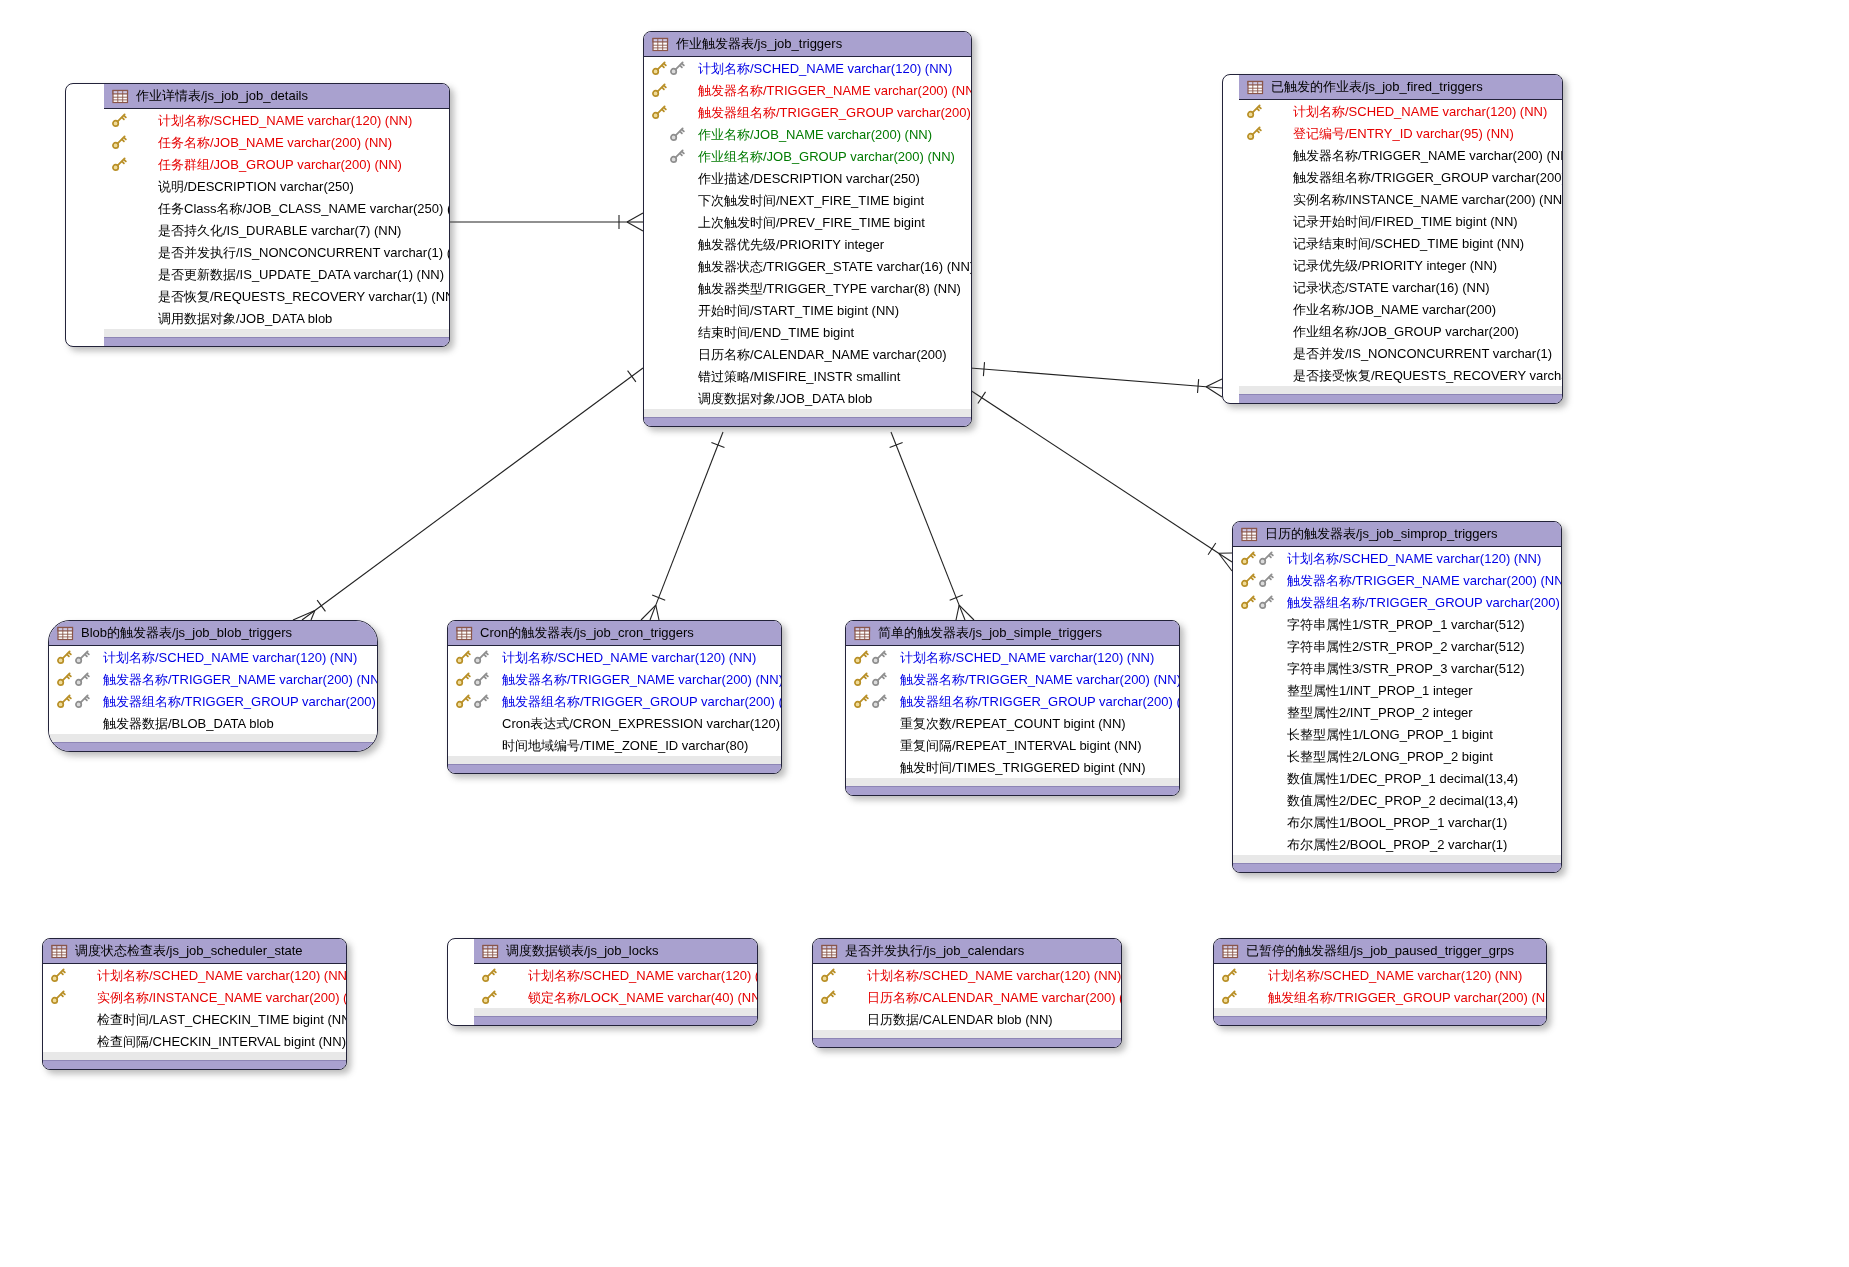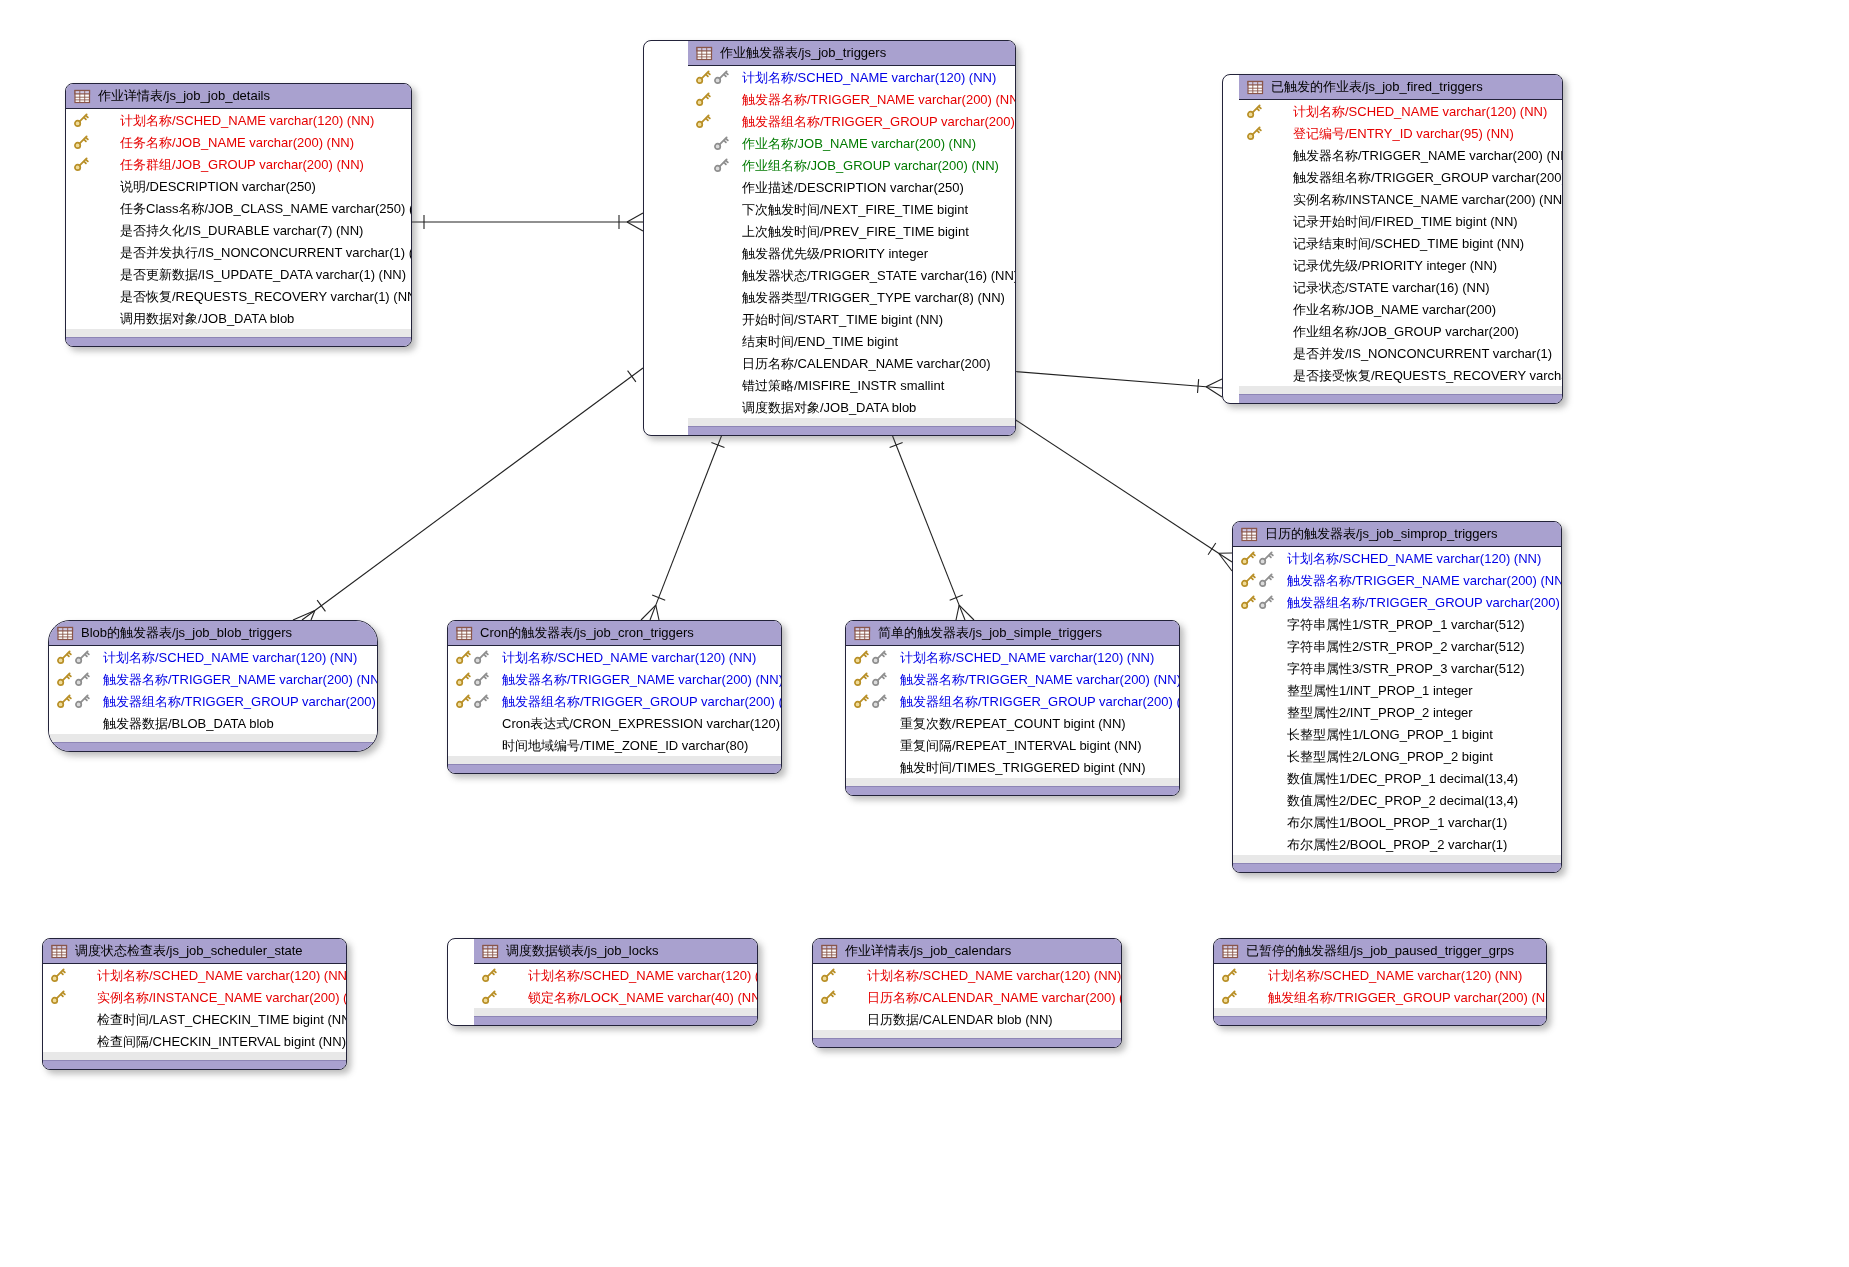--- a/index.html
+++ b/index.html
@@ -69,21 +69,21 @@
       </g>
       <g>
         <line x1="970" y1="368" x2="1206.0501537187786" y2="386.73413918403" stroke="#222222" stroke-width="1.1"></line>
         <line x1="984.5099296030555" y1="362.12957046593937" x2="983.4023013890819" y2="376.0856859620081" stroke="#222222" stroke-width="1.1"></line>
         <line x1="1198.629044685155" y1="379.12315102801074" x2="1197.521416471181" y2="393.07926652407946" stroke="#222222" stroke-width="1.1"></line>
         <line x1="1206.0501537187786" y1="386.73413918403" x2="1222" y2="379" stroke="#222222" stroke-width="1.1"></line>
         <line x1="1206.0501537187786" y1="386.73413918403" x2="1222" y2="388" stroke="#222222" stroke-width="1.1"></line>
         <line x1="1206.0501537187786" y1="386.73413918403" x2="1222" y2="397" stroke="#222222" stroke-width="1.1"></line>
       </g>
     </svg>
-<div class="tbl" style="left: 65px; top: 83px; width: 345px;">
+<div class="tbl" style="left: 65px; top: 83px; width: 345px; padding-left: 38px;">
       <div class="tbl-header">
         <span class="tbl-icon">
           <svg width="17" height="15" viewBox="0 0 17 15">
             <rect x="1" y="1.5" width="14.5" height="12" fill="#ffffff" stroke="#8a564a" stroke-width="1.2"></rect>
             <rect x="1" y="1.5" width="14.5" height="3.4" fill="#cfc9e4" stroke="#8a564a" stroke-width="1.2"></rect>
             <path d="M5.8 1.5 V13.5 M10.7 1.5 V13.5 M1 8.2 H15.5 M1 10.9 H15.5" stroke="#8a564a" stroke-width="0.9" fill="none"></path>
           </svg>
         </span>
         <span class="tbl-title">作业详情表/js_job_job_details</span>
       </div>
@@ -104,21 +104,21 @@
         <div class="row c-black"><span class="ftext">任务Class名称/JOB_CLASS_NAME varchar(250) (NN)</span></div>
         <div class="row c-black"><span class="ftext">是否持久化/IS_DURABLE varchar(7) (NN)</span></div>
         <div class="row c-black"><span class="ftext">是否并发执行/IS_NONCONCURRENT varchar(1) (NN)</span></div>
         <div class="row c-black"><span class="ftext">是否更新数据/IS_UPDATE_DATA varchar(1) (NN)</span></div>
         <div class="row c-black"><span class="ftext">是否恢复/REQUESTS_RECOVERY varchar(1) (NN)</span></div>
         <div class="row c-black"><span class="ftext">调用数据对象/JOB_DATA blob</span></div>
       </div>
       <div class="tbl-foot-gray"></div>
       <div class="tbl-foot-purple"></div>
     </div>
-    <div class="tbl" style="left: 643px; top: 40px; width: 327px; padding-left: 44px;">
+    <div class="tbl" style="left: 643px; top: 31px; width: 327px;">
       <div class="tbl-header">
         <span class="tbl-icon">
           <svg width="17" height="15" viewBox="0 0 17 15">
             <rect x="1" y="1.5" width="14.5" height="12" fill="#ffffff" stroke="#8a564a" stroke-width="1.2"></rect>
             <rect x="1" y="1.5" width="14.5" height="3.4" fill="#cfc9e4" stroke="#8a564a" stroke-width="1.2"></rect>
             <path d="M5.8 1.5 V13.5 M10.7 1.5 V13.5 M1 8.2 H15.5 M1 10.9 H15.5" stroke="#8a564a" stroke-width="0.9" fill="none"></path>
           </svg>
         </span>
         <span class="tbl-title">作业触发器表/js_job_triggers</span>
       </div>
@@ -413,21 +413,21 @@
     </div>
     <div class="tbl" style="left: 812px; top: 938px; width: 308px;">
       <div class="tbl-header">
         <span class="tbl-icon">
           <svg width="17" height="15" viewBox="0 0 17 15">
             <rect x="1" y="1.5" width="14.5" height="12" fill="#ffffff" stroke="#8a564a" stroke-width="1.2"></rect>
             <rect x="1" y="1.5" width="14.5" height="3.4" fill="#cfc9e4" stroke="#8a564a" stroke-width="1.2"></rect>
             <path d="M5.8 1.5 V13.5 M10.7 1.5 V13.5 M1 8.2 H15.5 M1 10.9 H15.5" stroke="#8a564a" stroke-width="0.9" fill="none"></path>
           </svg>
         </span>
-        <span class="tbl-title">作业详情表/js_job_calendars</span>
+        <span class="tbl-title">是否并发执行/js_job_calendars</span>
       </div>
       <div class="tbl-body">
         <div class="row c-red"><span class="keyslot k1"><svg width="16" height="16" viewBox="0 0 16 16">
               <circle cx="4.6" cy="11.4" r="2.7" fill="#f0dc9a" stroke="#b99028" stroke-width="1.7"></circle>
               <path d="M6.7 9.3 L13.6 2.4 M10.8 5.2 L12.9 7.3 M12.7 3.3 L14.8 5.4" stroke="#b99028" stroke-width="1.8" fill="none" stroke-linecap="round"></path>
             </svg></span><span class="ftext">计划名称/SCHED_NAME varchar(120) (NN)</span></div>
         <div class="row c-red"><span class="keyslot k1"><svg width="16" height="16" viewBox="0 0 16 16">
               <circle cx="4.6" cy="11.4" r="2.7" fill="#f0dc9a" stroke="#b99028" stroke-width="1.7"></circle>
               <path d="M6.7 9.3 L13.6 2.4 M10.8 5.2 L12.9 7.3 M12.7 3.3 L14.8 5.4" stroke="#b99028" stroke-width="1.8" fill="none" stroke-linecap="round"></path>
             </svg></span><span class="ftext">日历名称/CALENDAR_NAME varchar(200) (NN)</span></div>

